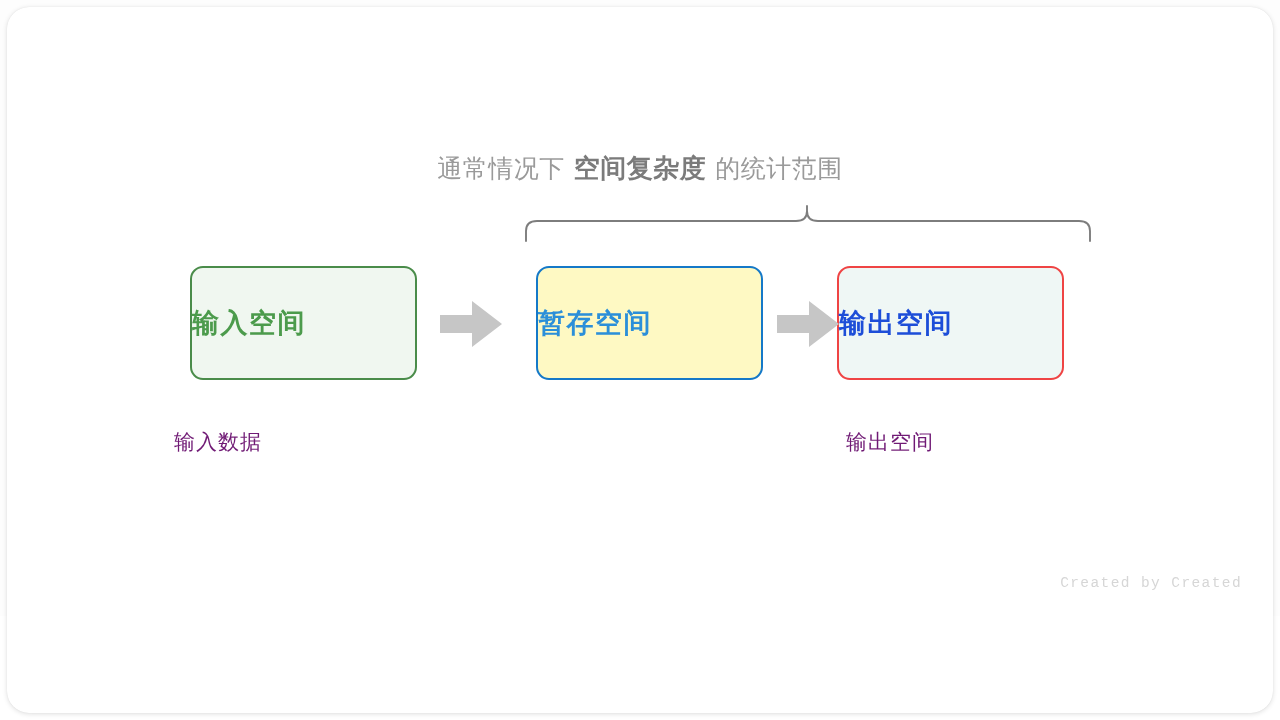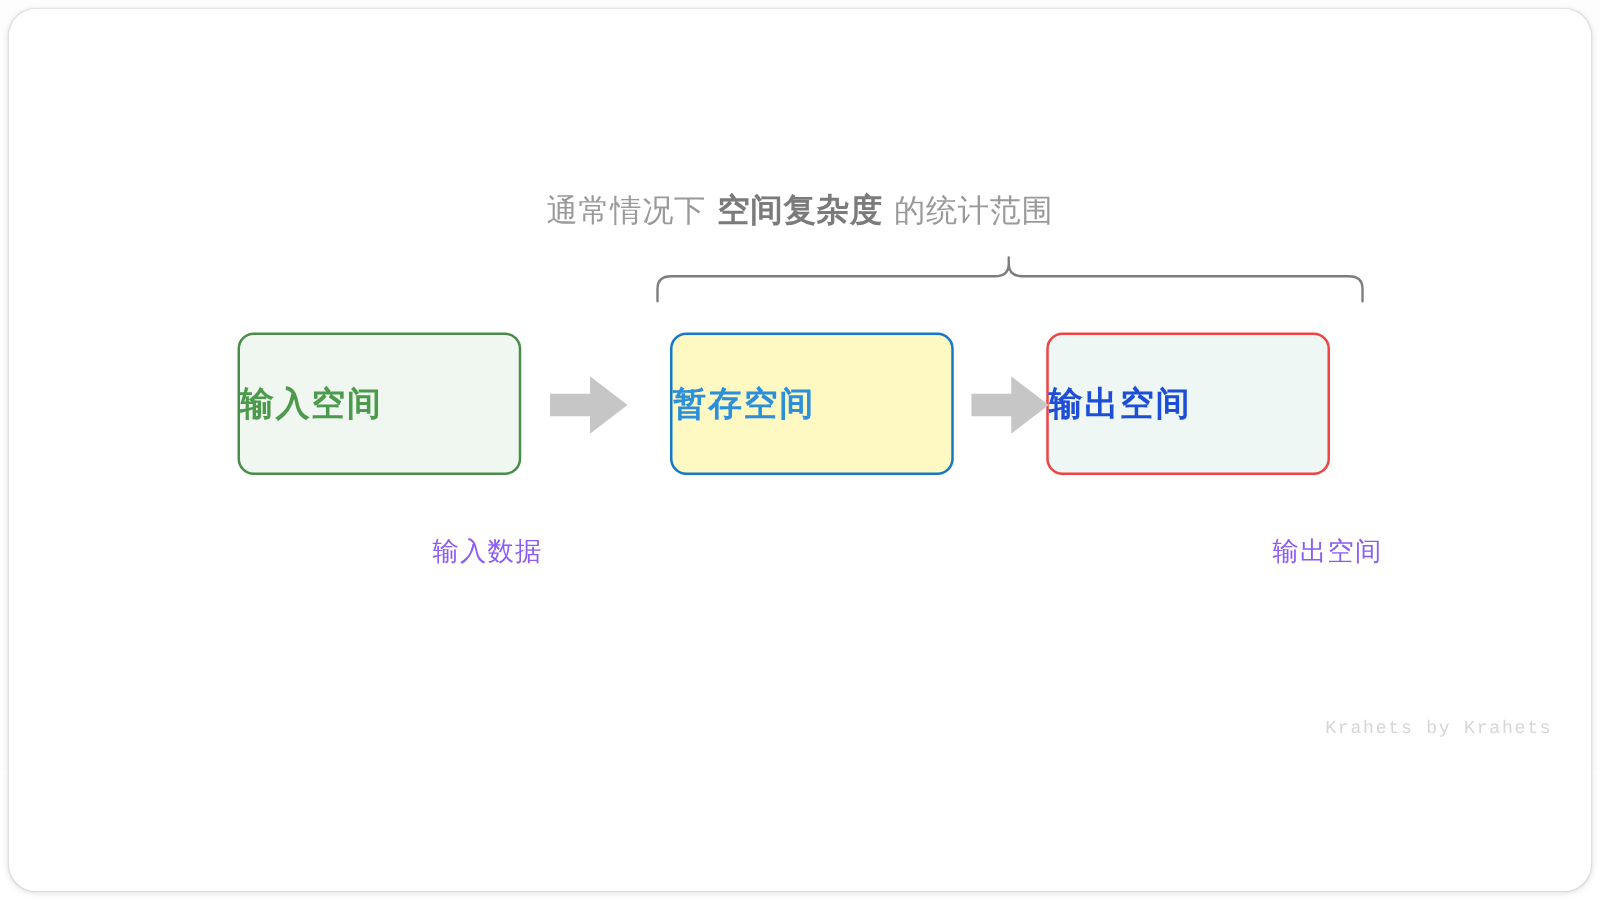--- a/index.html
+++ b/index.html
@@ -104,23 +104,23 @@
     width: 62px;
     height: 46px;
   }
   .arrow-1 { left: 440px; }
   .arrow-2 { left: 777px; }
 
   
   .caption {
     position: absolute;
     width: 260px;
-    text-align: right;
+    text-align: left;
     font-size: 21px;
-    color: #8b5cf6;
+    color: #701a75;
     line-height: 47px;
     letter-spacing: 1px;
   }
   .cap-input  { left: 174px;  top: 418px; }
   .cap-temp   { left: 510px;  top: 418px; }
   .cap-output { left: 846px;  top: 418px; }
 
   
   .credit {
     position: absolute;
@@ -170,14 +170,14 @@
     </svg>
   </div>
 
   <div class="caption cap-input">
     <div>输入数据</div>
   </div>
   <div class="caption cap-output">
     <div>输出空间</div>
   </div>
 
-  <div class="credit">Krahets by Krahets</div>
+  <div class="credit">Created by Created</div>
 </div>
 
 </body></html>

